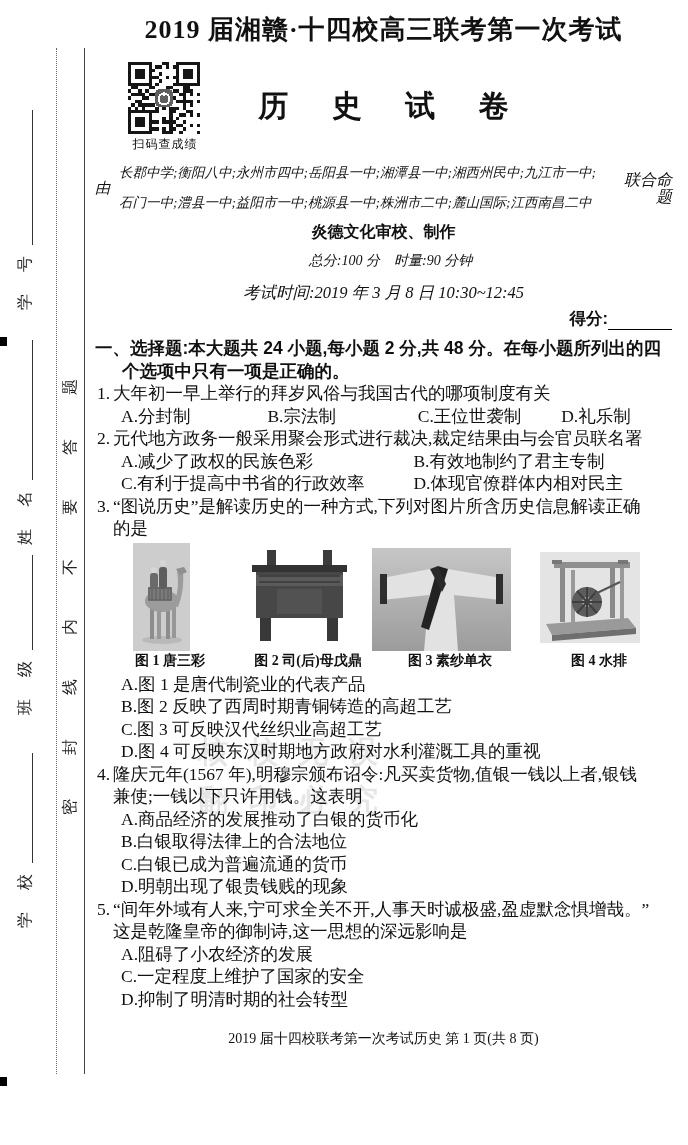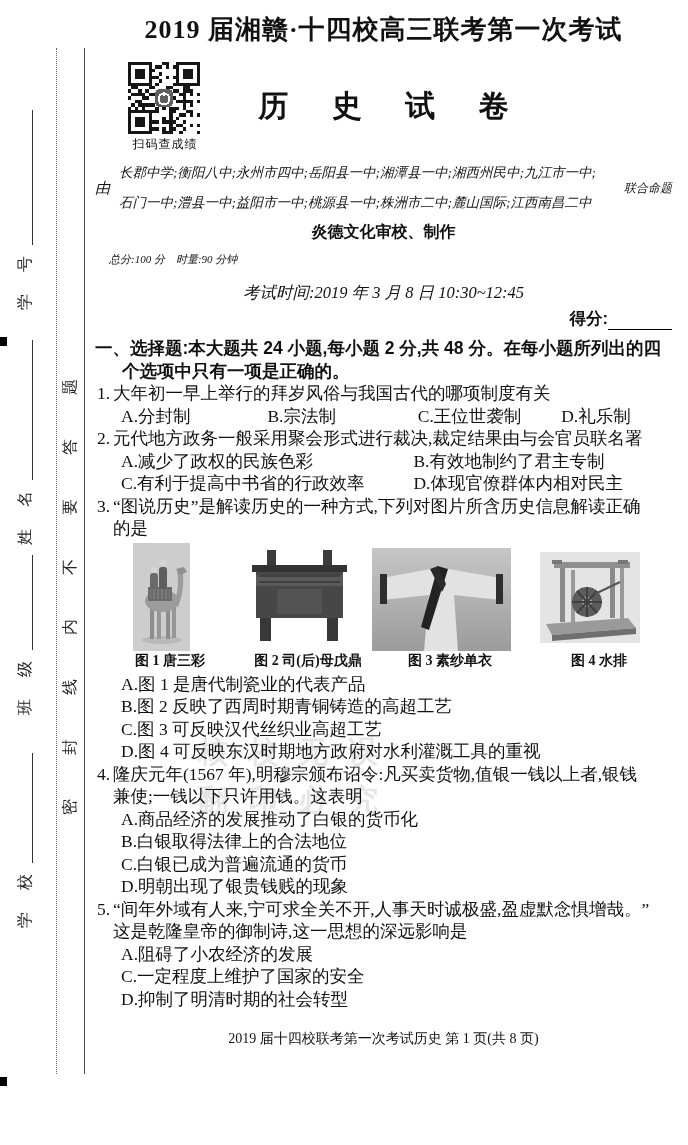--- a/index.html
+++ b/index.html
@@ -30,23 +30,23 @@
   .exam-title{position:absolute;top:12px;left:0;right:0;text-align:center;
               font-size:26px;font-weight:bold;letter-spacing:1px;}
   .qr-wrap{position:absolute;left:33px;top:62px;width:74px;text-align:center;}
   .qr-wrap svg{width:72px;height:72px;display:block;}
   .qr-caption{font-size:12px;margin-top:2px;letter-spacing:1px;}
   .subject-title{position:absolute;top:86px;left:0;right:0;text-align:center;
                  font-size:30px;font-weight:bold;letter-spacing:18px;text-indent:18px;}
   .org-row{position:absolute;top:158px;left:0;right:0;display:flex;align-items:center;}
   .org-by{font-size:15px;width:20px;flex:none;}
   .schools{flex:1;font-size:13.5px;line-height:30px;padding-left:4px;white-space:nowrap;}
-  .org-joint{font-size:12px;flex:none;width:56px;line-height:17px;text-align:right;}
+  .org-joint{font-size:16px;flex:none;width:56px;line-height:17px;text-align:right;}
   .producer{position:absolute;top:222px;left:0;right:0;text-align:center;font-size:16px;}
-  .score-time{position:absolute;top:252px;left:14px;right:0;text-align:left;font-size:11px;}
+  .score-time{position:absolute;top:252px;left:14px;right:0;text-align:center;font-size:14px;}
   .exam-datetime{position:absolute;top:282px;left:0;right:0;text-align:center;font-size:16.5px;}
   .score-row{position:absolute;top:308px;right:0;display:flex;align-items:flex-end;}
   .score-label{font-size:16.5px;}
   .score-line{width:64px;border-bottom:1.5px solid #000;height:16px;}
 
   .body{position:absolute;top:337px;left:0;right:0;}
   .section-title{text-align:center;font-size:20.5px;line-height:26px;margin-bottom:5px;}
   .instr{font-size:17.5px;line-height:22.5px;}
   .instr .l2{padding-left:27px;}
 

